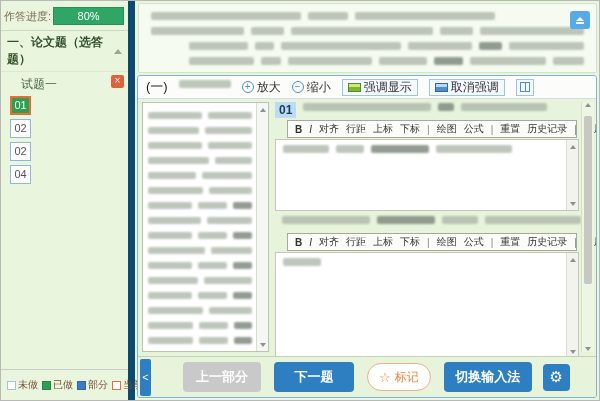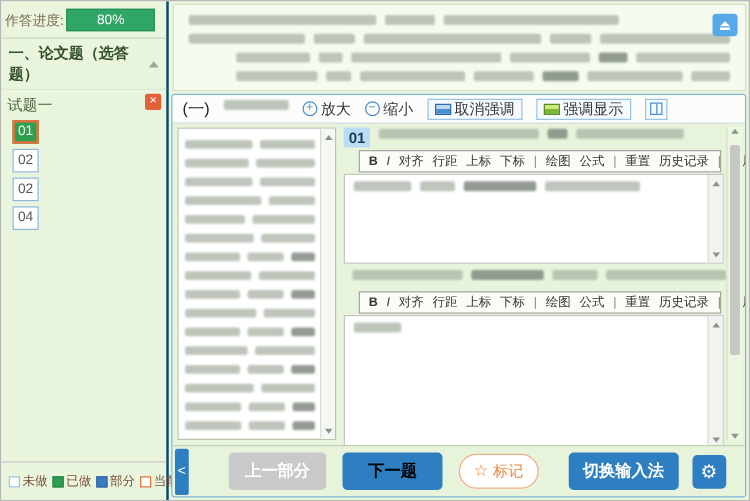--- a/index.html
+++ b/index.html
@@ -1,31 +1,31 @@
 <!DOCTYPE html>
 <html><head>
 <meta charset="utf-8">
 <style>
   html,body{margin:0;padding:0;background:#fff;}
   *{box-sizing:border-box;}
   .app{position:relative;width:600px;height:401px;border:1px solid #b8b8b8;
        font-family:"Liberation Sans","DejaVu Sans",sans-serif;background:#eaf5dd;overflow:hidden;}
 
   
-  .sidebar{position:absolute;left:0;top:0;bottom:0;width:134px;background:#e9f6dd;border-right:2px solid #0c4a6e;}
+  .sidebar{position:absolute;left:0;top:0;bottom:0;width:134px;background:#e9f6dd;border-right:7px solid #0c4a6e;}
   .progress-row{display:flex;align-items:center;padding:6px 3px 5px 3px;}
   .progress-label{font-size:11px;color:#7d6b56;white-space:nowrap;}
   .progress-bar{margin-left:2px;width:71px;height:18px;background:#2fa566;border:1px solid #28915a;
                 color:#fff;font-size:11px;text-align:center;line-height:16px;}
   .section-header{display:flex;align-items:center;justify-content:space-between;
                   border-top:1px solid #ccd8c0;border-bottom:1px solid #dde8d2;
                   padding:3px 6px;font-size:12px;font-weight:bold;color:#35502c;}
   .caret-up{width:0;height:0;border-left:4px solid transparent;border-right:4px solid transparent;
             border-bottom:5px solid #9aa894;}
-  .q-label-row{position:relative;padding:4px 6px 1px 5px;font-size:12px;color:#45603a;}
+  .q-label-row{position:relative;padding:4px 6px 1px 20px;font-size:12px;color:#45603a;}
   .close-x{position:absolute;right:4px;top:3px;width:13px;height:13px;background:#e2603a;border-radius:2px;
            color:#fff;font-size:10px;line-height:12px;text-align:center;cursor:pointer;}
   .num-box{margin:2px 0 4px 9px;width:21px;height:19px;font-size:11px;text-align:center;line-height:17px;}
   .num-box.current{background:#2e9e4f;border:2px solid #e0703c;color:#fff;line-height:15px;}
   .num-box.todo{background:#fff;border:1px solid #8fb8d8;color:#555;}
   .legend{position:absolute;bottom:0;left:0;right:0;border-top:1px solid #c9c9c9;
           display:flex;align-items:center;padding:8px 2px;font-size:10px;color:#7a4a38;}
   .legend-item{display:flex;align-items:center;margin-left:4px;white-space:nowrap;}
   .swatch{width:9px;height:9px;margin-right:2px;display:inline-block;}
   .swatch.todo{background:#fff;border:1px solid #9fc3e0;}
@@ -81,24 +81,24 @@
 
   .outer-scroll{position:absolute;right:2px;top:3px;bottom:4px;width:13px;background:#edf5e3;border-left:1px solid #d4e0c8;}
   .outer-scroll .thumb{position:absolute;left:2px;right:2px;top:14px;height:168px;background:#c8c8c2;border-radius:2px;}
 
   .footer-bar{position:absolute;left:0;right:0;bottom:0;height:41px;border-top:1px solid #c2d2b4;
               background:#e7f3da;display:flex;align-items:center;}
   .collapse-strip{margin-left:2px;width:11px;height:37px;background:#2e7fc1;color:#fff;border-radius:2px;
                   display:flex;align-items:center;justify-content:center;font-size:11px;cursor:pointer;}
   .btn{border:none;border-radius:4px;font-family:inherit;cursor:pointer;display:flex;align-items:center;justify-content:center;}
   .btn.gray{margin-left:32px;width:78px;height:30px;background:#c9c9c9;color:#fff;font-size:13px;font-weight:bold;}
-  .btn.blue{margin-left:13px;width:80px;height:30px;background:#2e7fc1;color:#000000;font-size:13px;font-weight:bold;}
+  .btn.blue{margin-left:13px;width:80px;height:30px;background:#2e7fc1;color:#ffffff;font-size:13px;font-weight:bold;}
   .btn.pill{margin-left:13px;height:28px;padding:0 11px;background:#fff;border:1px solid #f0b080;border-radius:14px;
             color:#e8843c;font-size:12px;gap:4px;}
-  .btn.ime{margin-left:24px;width:88px;height:30px;background:#2e7fc1;color:#fff;font-size:13px;font-weight:bold;}
+  .btn.ime{margin-left:13px;width:88px;height:30px;background:#2e7fc1;color:#fff;font-size:13px;font-weight:bold;}
   .btn.gear{margin-left:11px;width:27px;height:27px;background:#2e7fc1;color:#fff;font-size:15px;border-radius:4px;
             font-family:"DejaVu Sans",sans-serif;}
   .star{font-family:"DejaVu Sans",sans-serif;font-size:13px;}
 
   
   .blur-line{display:flex;gap:7px;align-items:center;margin-bottom:7px;}
   .blur-seg{height:8px;background:#a9b3a5;border-radius:2px;filter:blur(1px);opacity:.75;}
   .blur-seg.dk{background:#818b80;opacity:.85;}
   .list-row{display:flex;gap:6px;align-items:center;height:11px;margin:4px 2px;}
   .list-row .blur-seg{height:7px;}
@@ -197,26 +197,26 @@
           </span>
         <span class="tb-btn">
           <span class="circle-ic">+</span>
           <span>放大</span>
         </span>
         <span class="tb-btn">
           <span class="circle-ic">−</span>
           <span>缩小</span>
         </span>
         <span class="tb-btn boxed">
+          <span class="rect-ic"></span>
+          <span>强调显示</span>
+        </span>
+        <span class="tb-btn boxed">
           <span class="rect-ic blue"></span>
           <span>取消强调</span>
-        </span>
-        <span class="tb-btn boxed">
-          <span class="rect-ic"></span>
-          <span>强调显示</span>
         </span>
         <span class="split-btn">
           <span class="split-ic"></span>
         </span>
       </div>
 
       <div class="work">
 
         <div class="choice-list">
           <div class="choice-rows" id="list-rows">

